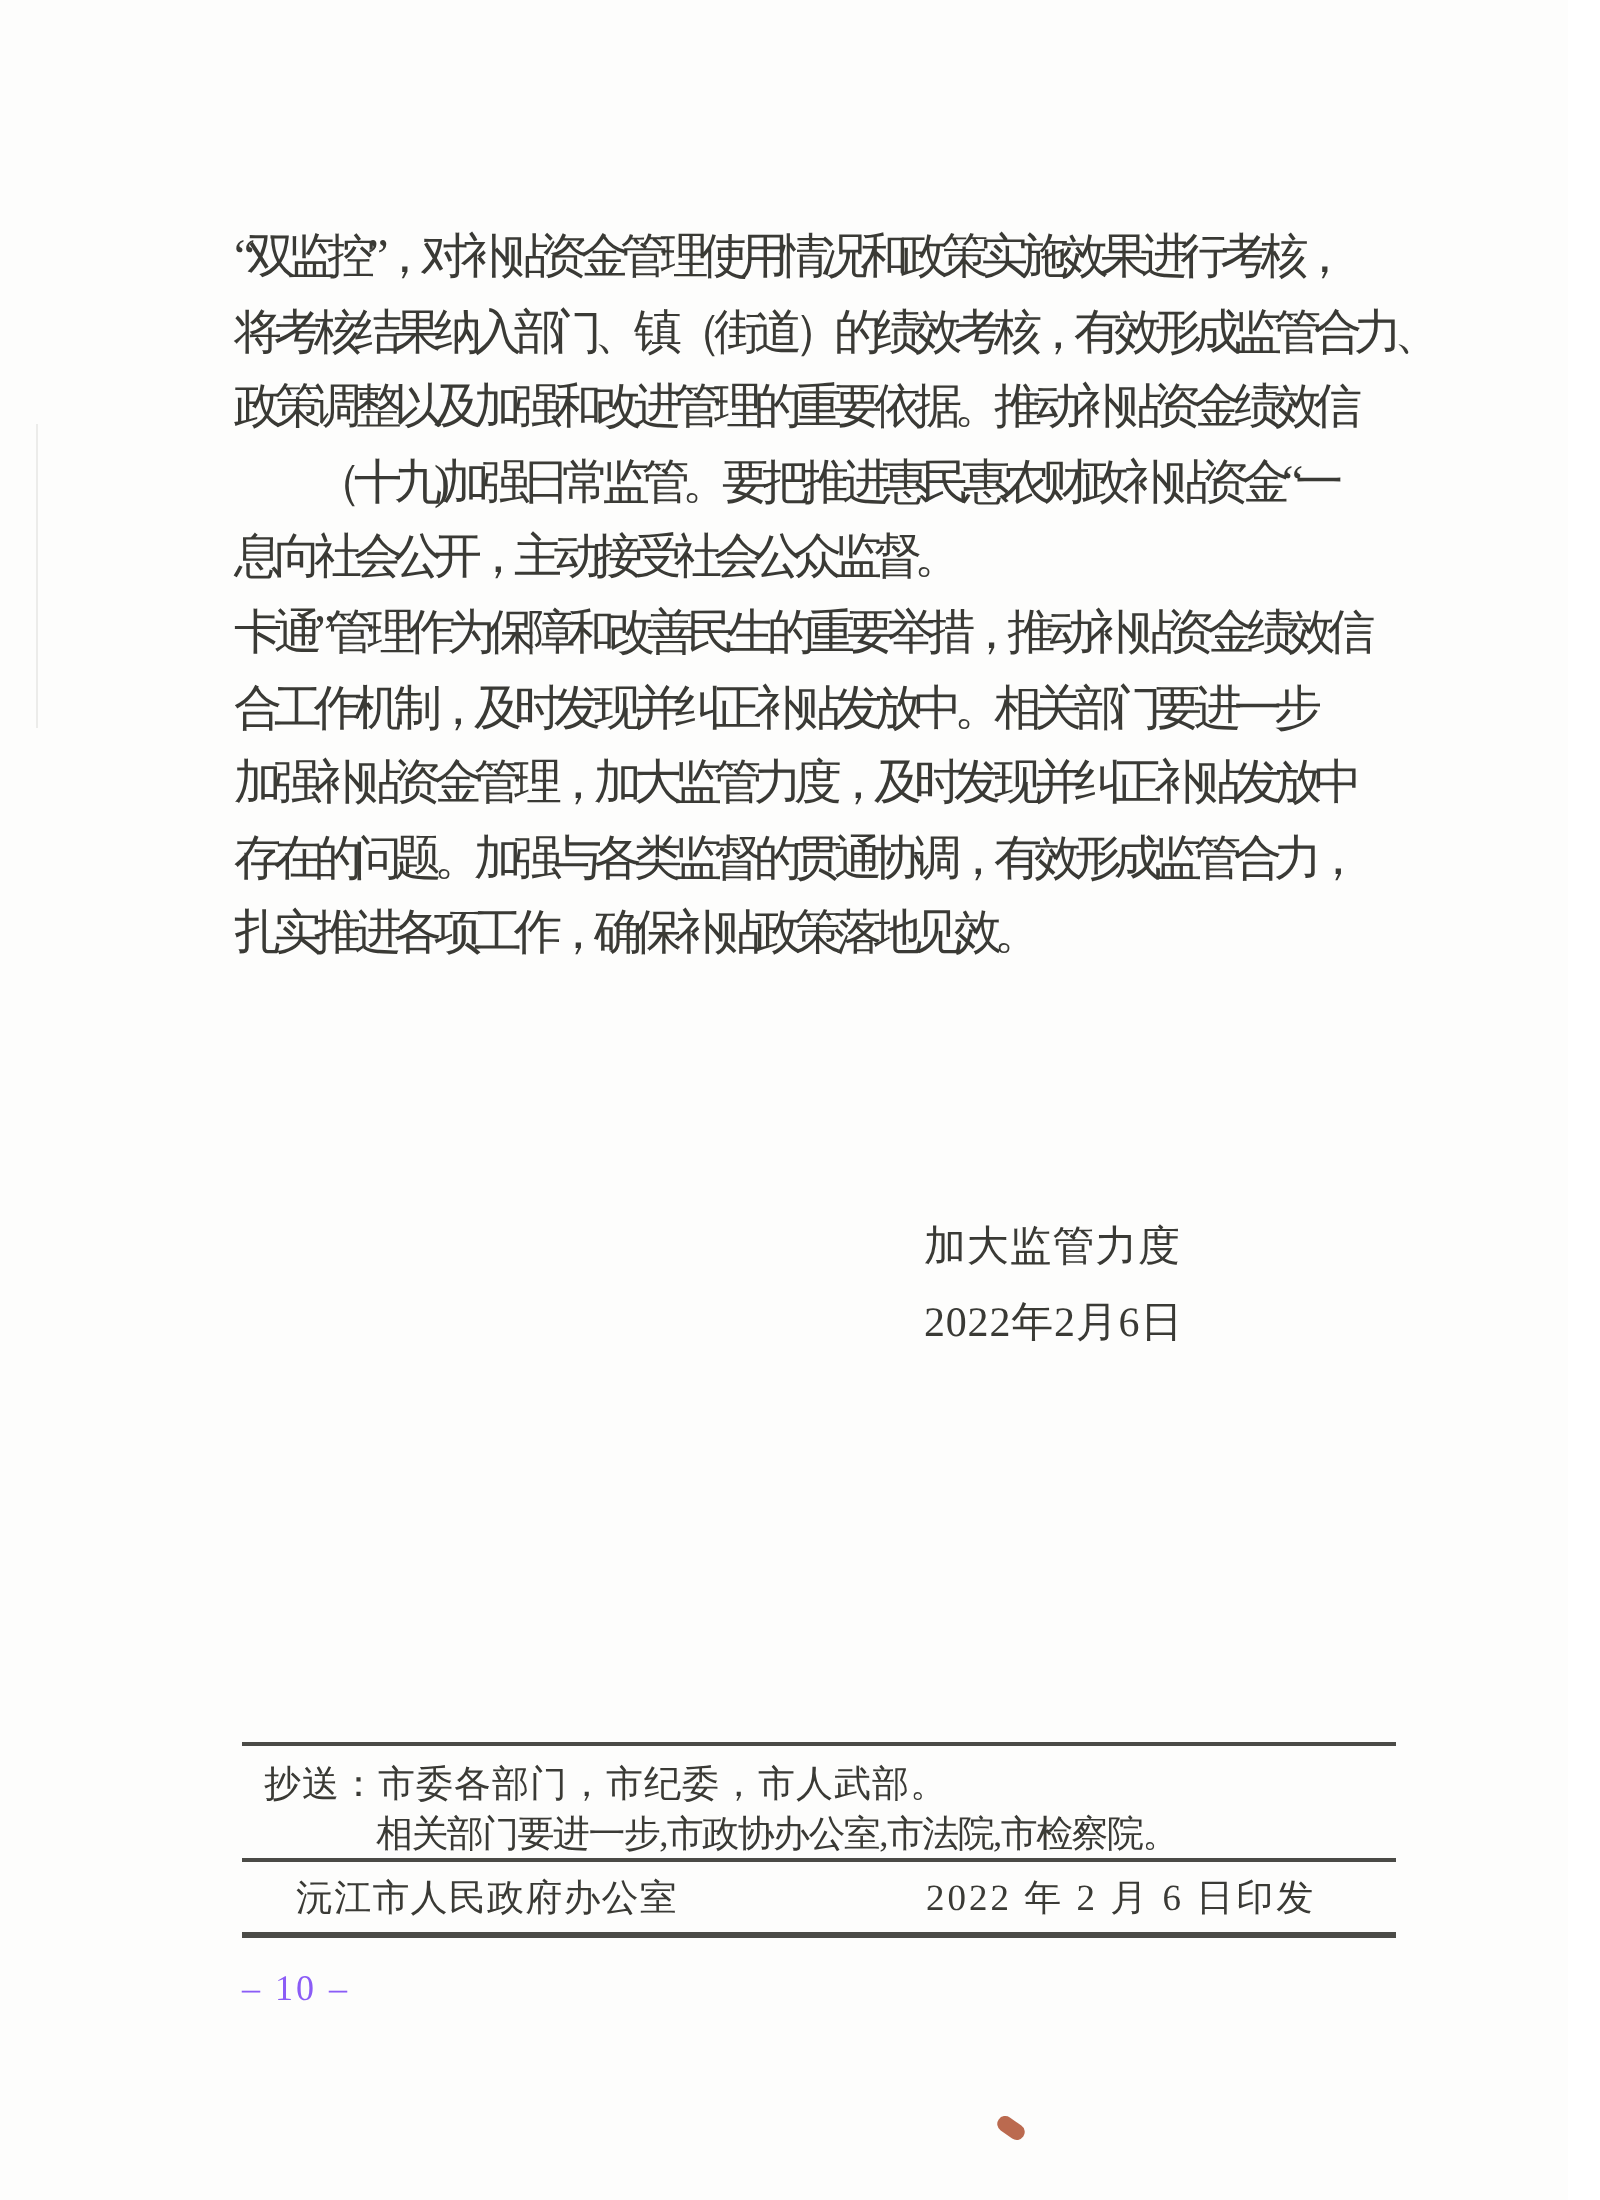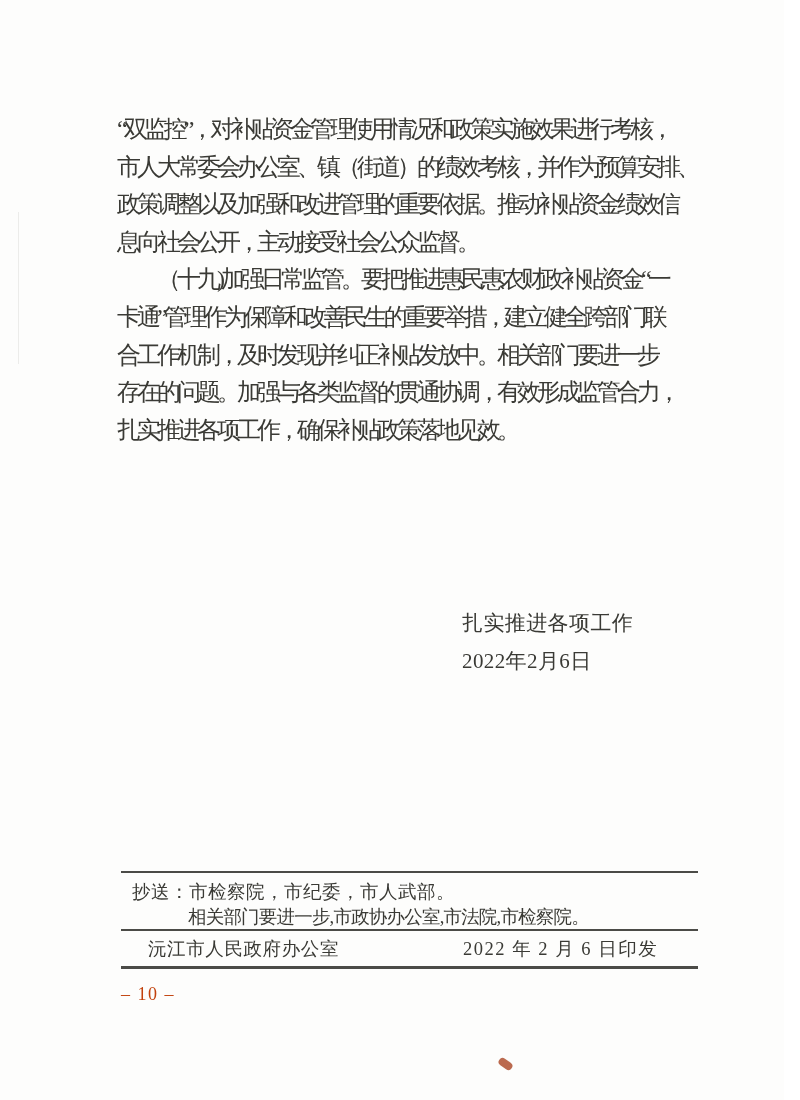--- a/index.html
+++ b/index.html
@@ -52,57 +52,58 @@
     position:absolute; left:132px; top:936px;
     font-size:18.5px; letter-spacing:0.6px; white-space:nowrap;margin-left:16px;
   }
   .print-date {
     position:absolute; left:463px; top:936px;
     font-size:18.5px; letter-spacing:1.5px; white-space:nowrap;
   }
   .page-number {
     position:absolute; left:121px; top:984px;
     font-size:18px; letter-spacing:1.5px;
-    color:#c2410c; white-space:nowrap;
+    color:#8b5cf6; white-space:nowrap;
   }
   
   .ink-speck {
     position:absolute; left:498px; top:1060px;
     width:15px; height:8px;
     border-radius:5px;
     transform:rotate(35deg);
     opacity:0.9;
   }
 </style>
 </head>
 <body>
 
 <div class="page" style="color: rgb(58, 58, 53);">
 
   <div class="edge-line"></div>
 
   <div class="body-text">
     <div class="line">“双监控”，对补贴资金管理使用情况和政策实施效果进行考核，</div>
-    <div class="line">市人大常委会办公室、镇（街道）的绩效考核，并作为预算安排、</div>
+    <div class="line">将考核结果纳入部门、镇（街道）的绩效考核，有效形成监管合力、</div>
     <div class="line">政策调整以及加强和改进管理的重要依据。推动补贴资金绩效信</div>
+    <div class="line indent">（十九)加强日常监管。要把推进惠民惠农财政补贴资金“一</div>
     <div class="line">息向社会公开，主动接受社会公众监督。</div>
-    <div class="line indent">（十九)加强日常监管。要把推进惠民惠农财政补贴资金“一</div>
-    <div class="line">卡通”管理作为保障和改善民生的重要举措，建立健全跨部门联</div>
+    <div class="line">卡通”管理作为保障和改善民生的重要举措，推动补贴资金绩效信</div>
     <div class="line">合工作机制，及时发现并纠正补贴发放中。相关部门要进一步</div>
+    <div class="line">加强补贴资金管理，加大监管力度，及时发现并纠正补贴发放中</div>
     <div class="line">存在的问题。加强与各类监督的贯通协调，有效形成监管合力，</div>
     <div class="line">扎实推进各项工作，确保补贴政策落地见效。</div>
   </div>
 
   <div class="signature">
-    <div>扎实推进各项工作</div>
+    <div>加大监管力度</div>
     <div>2022年2月6日</div>
   </div>
 
   <div class="rule rule-top"></div>
-  <div class="cc-line-1">抄送：市检察院，市纪委，市人武部。</div>
+  <div class="cc-line-1">抄送：市委各部门，市纪委，市人武部。</div>
   <div class="cc-line-2">相关部门要进一步,市政协办公室,市法院,市检察院。</div>
   <div class="rule rule-middle"></div>
   <div class="issuing-office">沅江市人民政府办公室</div>
   <div class="print-date">2022 年 2 月 6 日印发</div>
   <div class="rule rule-bottom"></div>
 
   <div class="page-number">– 10 –</div>
 
   <div class="ink-speck" style="background: rgb(180, 90, 60);"></div>
 

